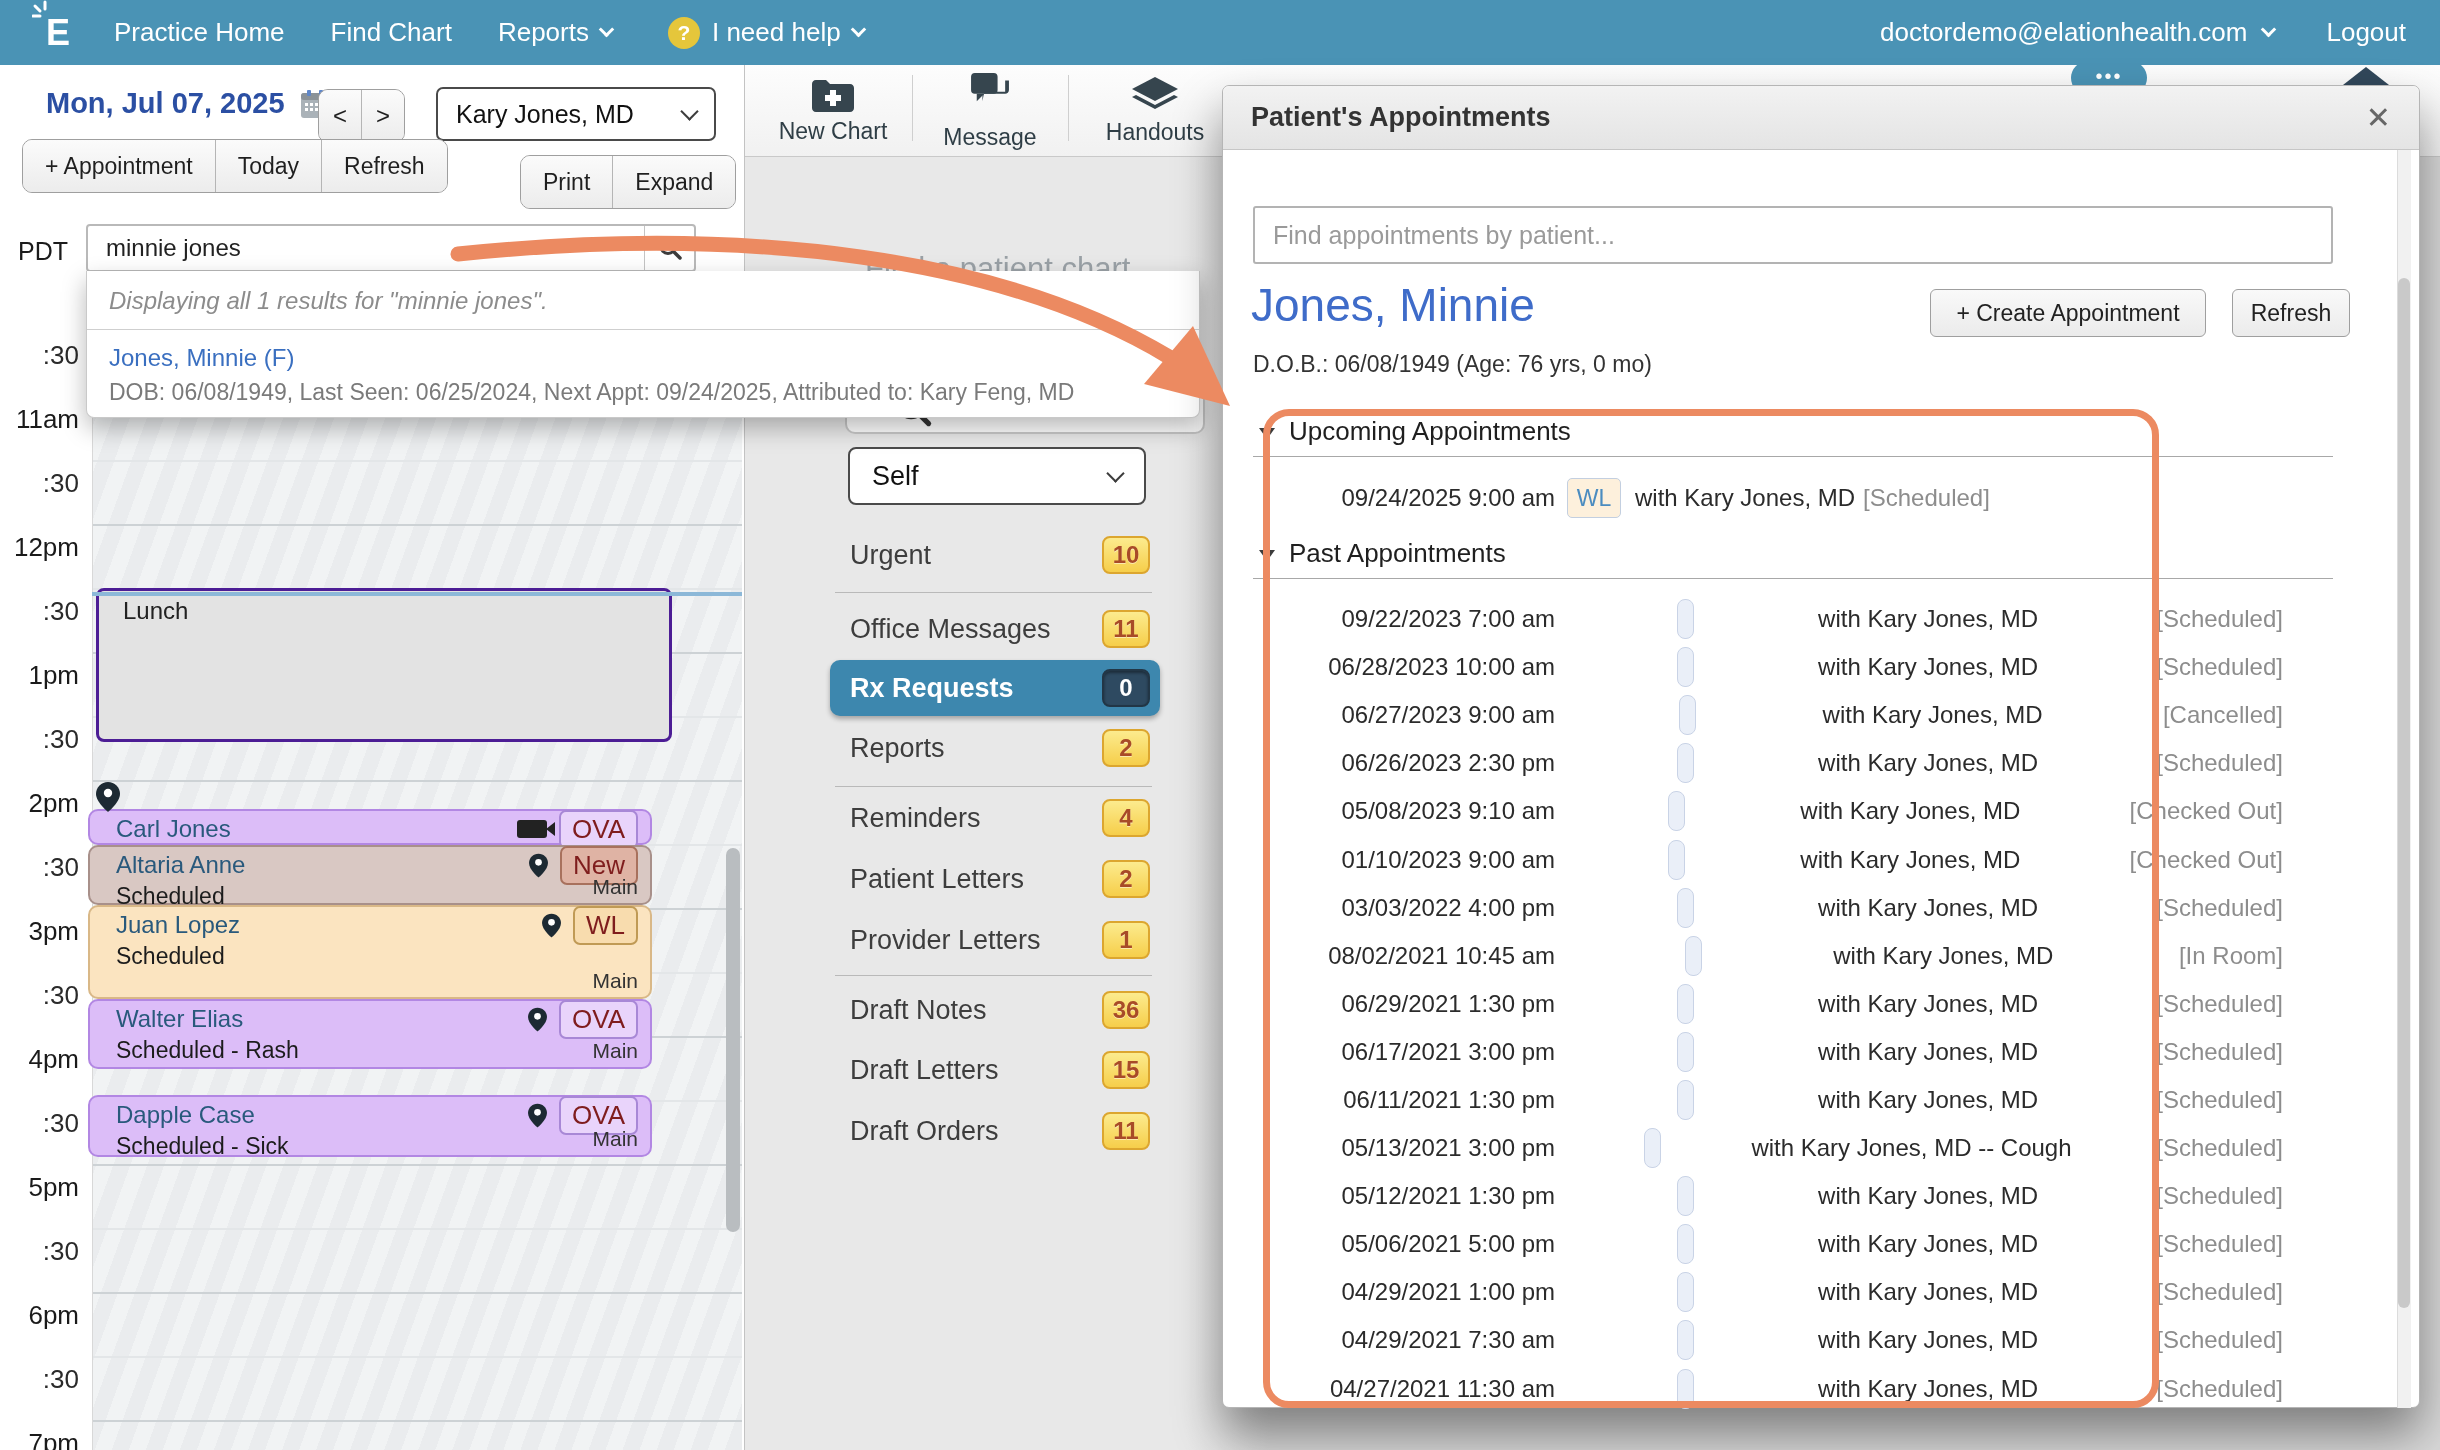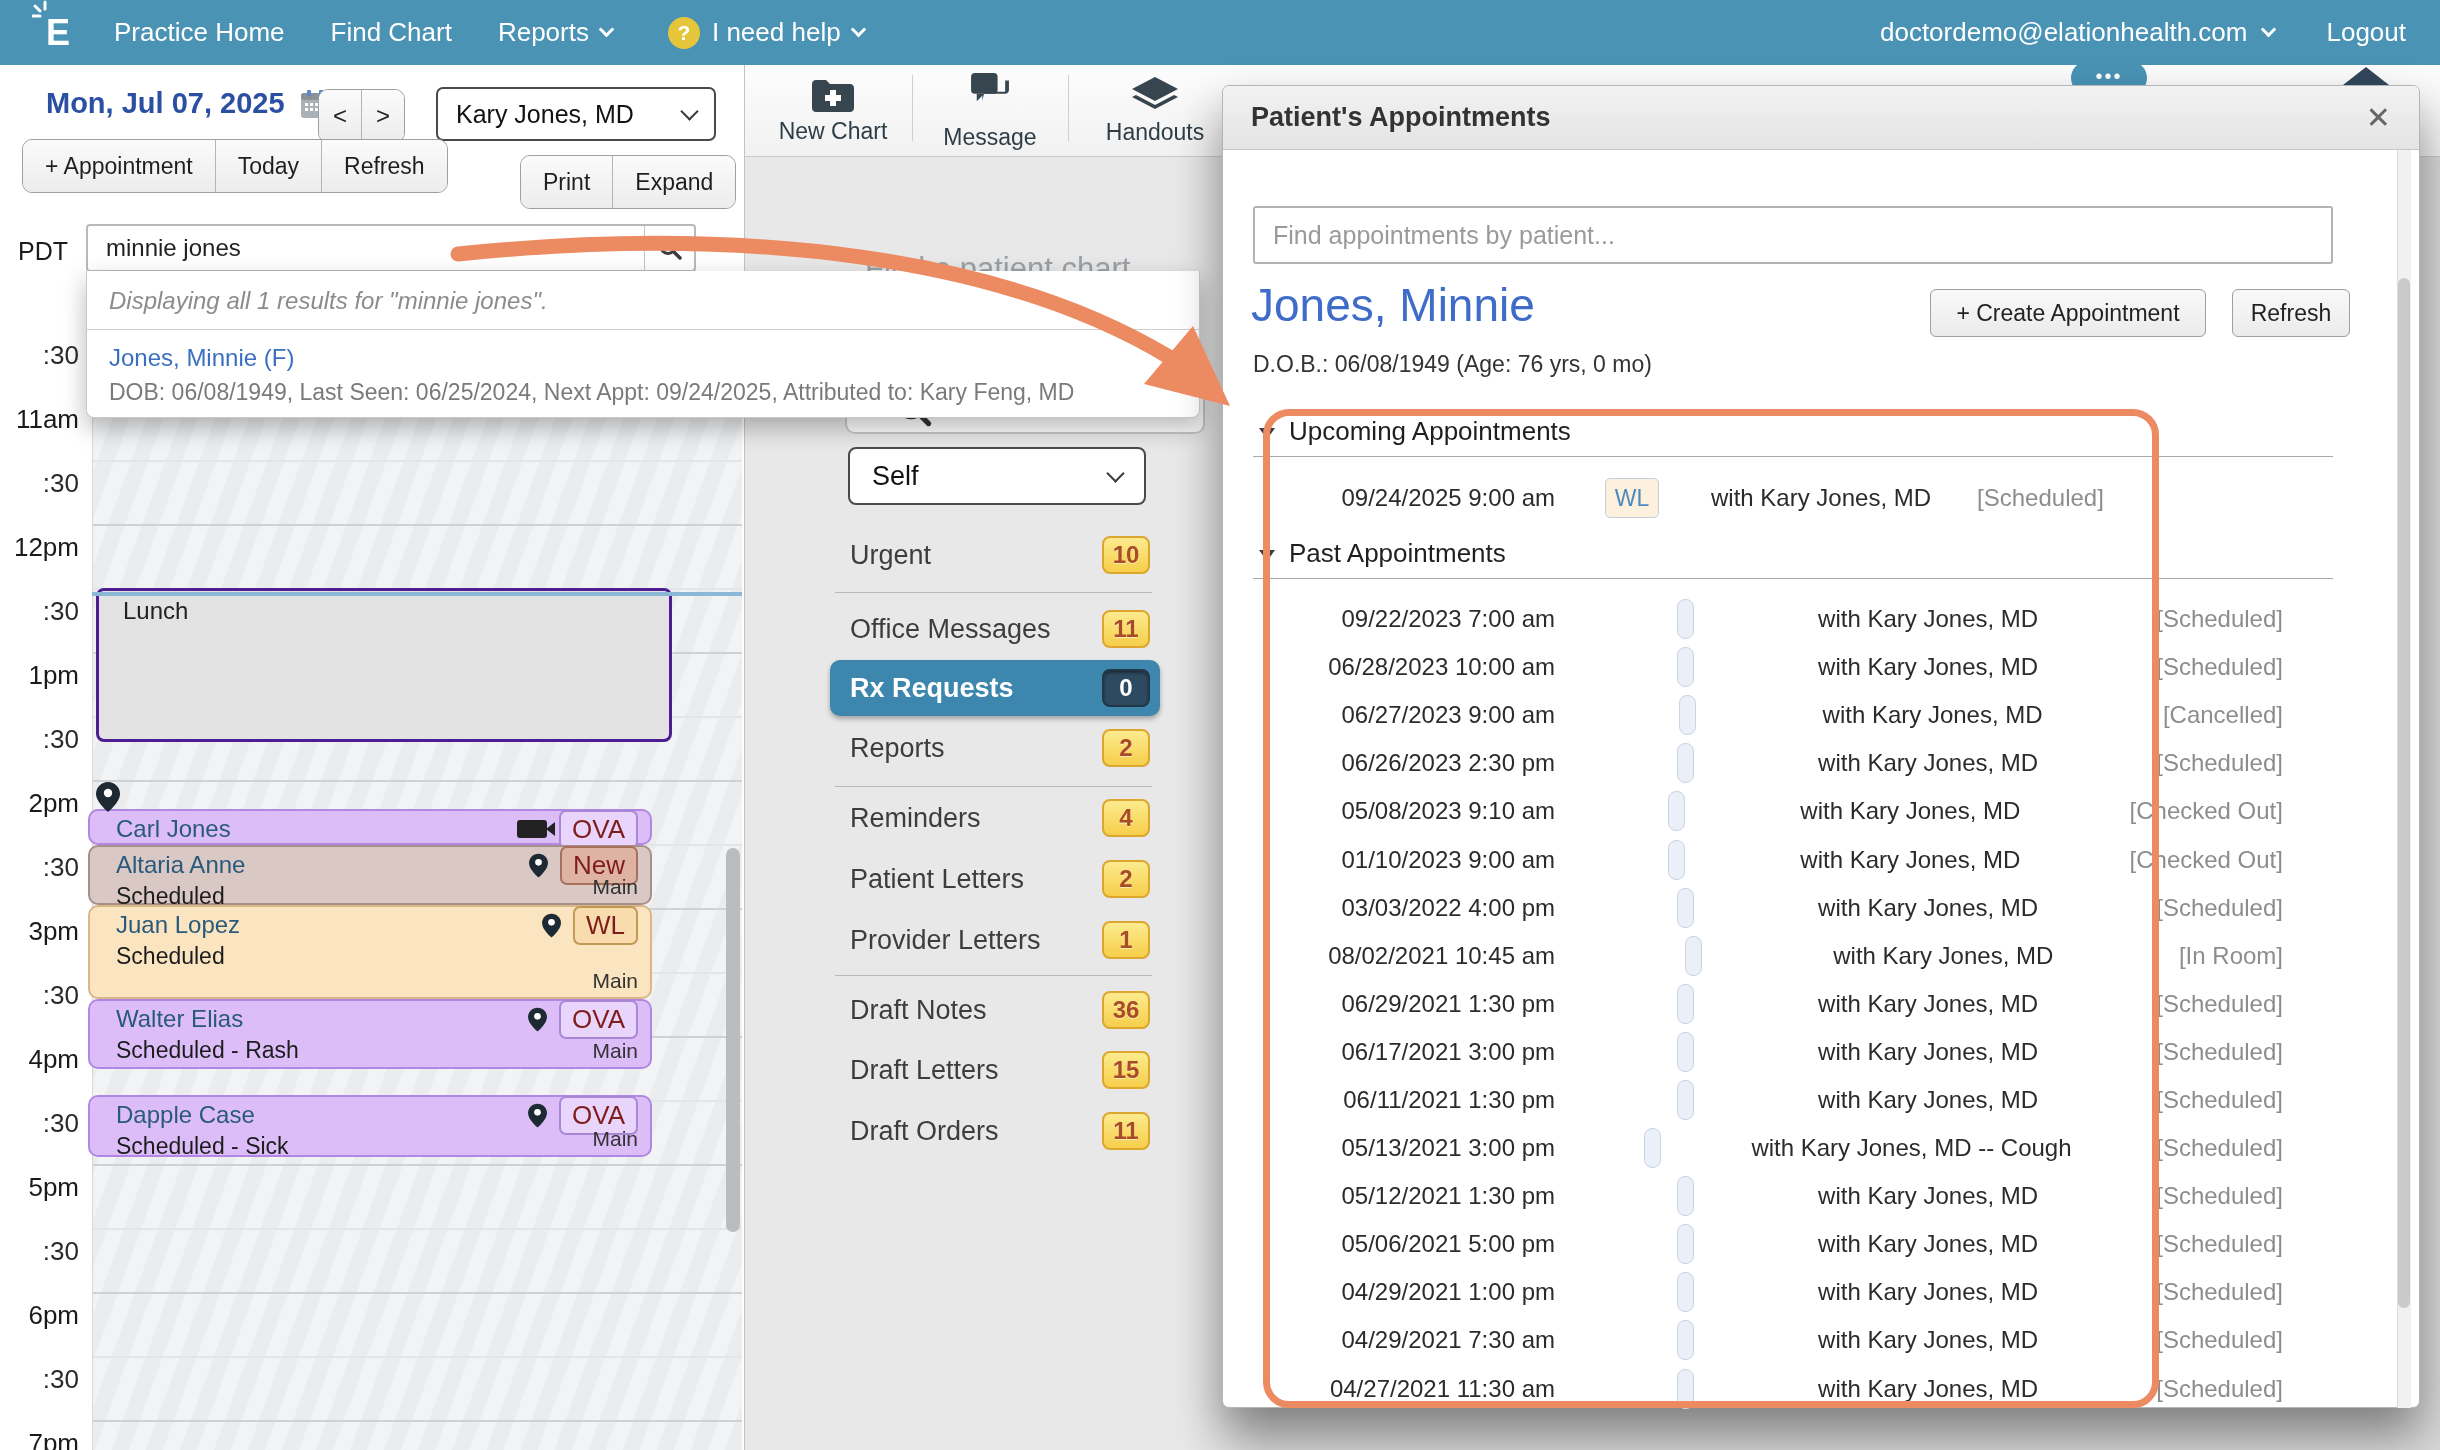--- a/index.html
+++ b/index.html
@@ -114,21 +114,21 @@
   .m-btn { position:absolute; top:203px; height:48px; background:linear-gradient(#f9f9f9,#ebebeb); border:1px solid #9f9f9f; border-radius:6px; font-size:23px; color:#222; cursor:pointer; font-family:inherit; }
   .btn-create { left:707px; width:276px; }
   .btn-refresh2 { left:1009px; width:118px; }
   .dob-line { position:absolute; left:30px; top:265px; font-size:23px; color:#333; }
   .annot-box { position:absolute; left:40px; top:323px; width:896px; height:999px; border:7px solid #EC8A61; border-radius:26px; pointer-events:none; z-index:8; }
   .sec-head { position:absolute; left:36px; display:flex; align-items:center; gap:14px; font-size:26px; color:#1f1f1f; cursor:pointer; }
   .caret { width:0; height:0; border-left:8px solid transparent; border-right:8px solid transparent; border-top:11px solid #3c3c3c; margin-top:3px; }
   .sh-up { top:330px; } .sh-past { top:452px; }
   .sec-div { position:absolute; left:30px; width:1080px; height:1px; background:#a8a8a8; }
   .sd-up { top:370px; } .sd-past { top:492px; }
-  .appt-row { display:flex; align-items:center; font-size:24px; color:#2b2b2b; cursor:pointer;gap:38px; }
+  .appt-row { display:flex; align-items:center; font-size:24px; color:#2b2b2b; cursor:pointer; }
   .appt-date { width:272px; text-align:right; white-space:nowrap; }
   .pill-empty { width:17px; height:40px; background:#eaeff8; border:1px solid #c9d3e6; border-radius:8px; margin:0 14px 0 12px; }
   .pill-wl { min-width:54px; height:40px; background:#fdf0dc; border:1px solid #c3cfe0; border-radius:5px; margin:0 14px 0 12px; color:#4B8CC0; font-size:23px; display:flex; align-items:center; justify-content:center; }
   .appt-status { color:#8d8d8d; margin-left:8px; }
   .up-list { position:absolute; left:60px; top:390px; width:1000px; }
   .up-list .appt-row { height:44px; }
   .past-list { position:absolute; left:60px; top:509px; width:1000px; }
   .past-list .appt-row { height:48.1px;justify-content:space-between; }
   .m-scroll-track { position:absolute; right:8px; top:64px; width:14px; height:1258px; background:#f1f1f1; border-left:1px solid #dcdcdc; }
   .m-scroll-thumb { position:absolute; right:9px; top:192px; width:12px; height:1030px; background:#c9c9c9; border-radius:6px; cursor:pointer; }

